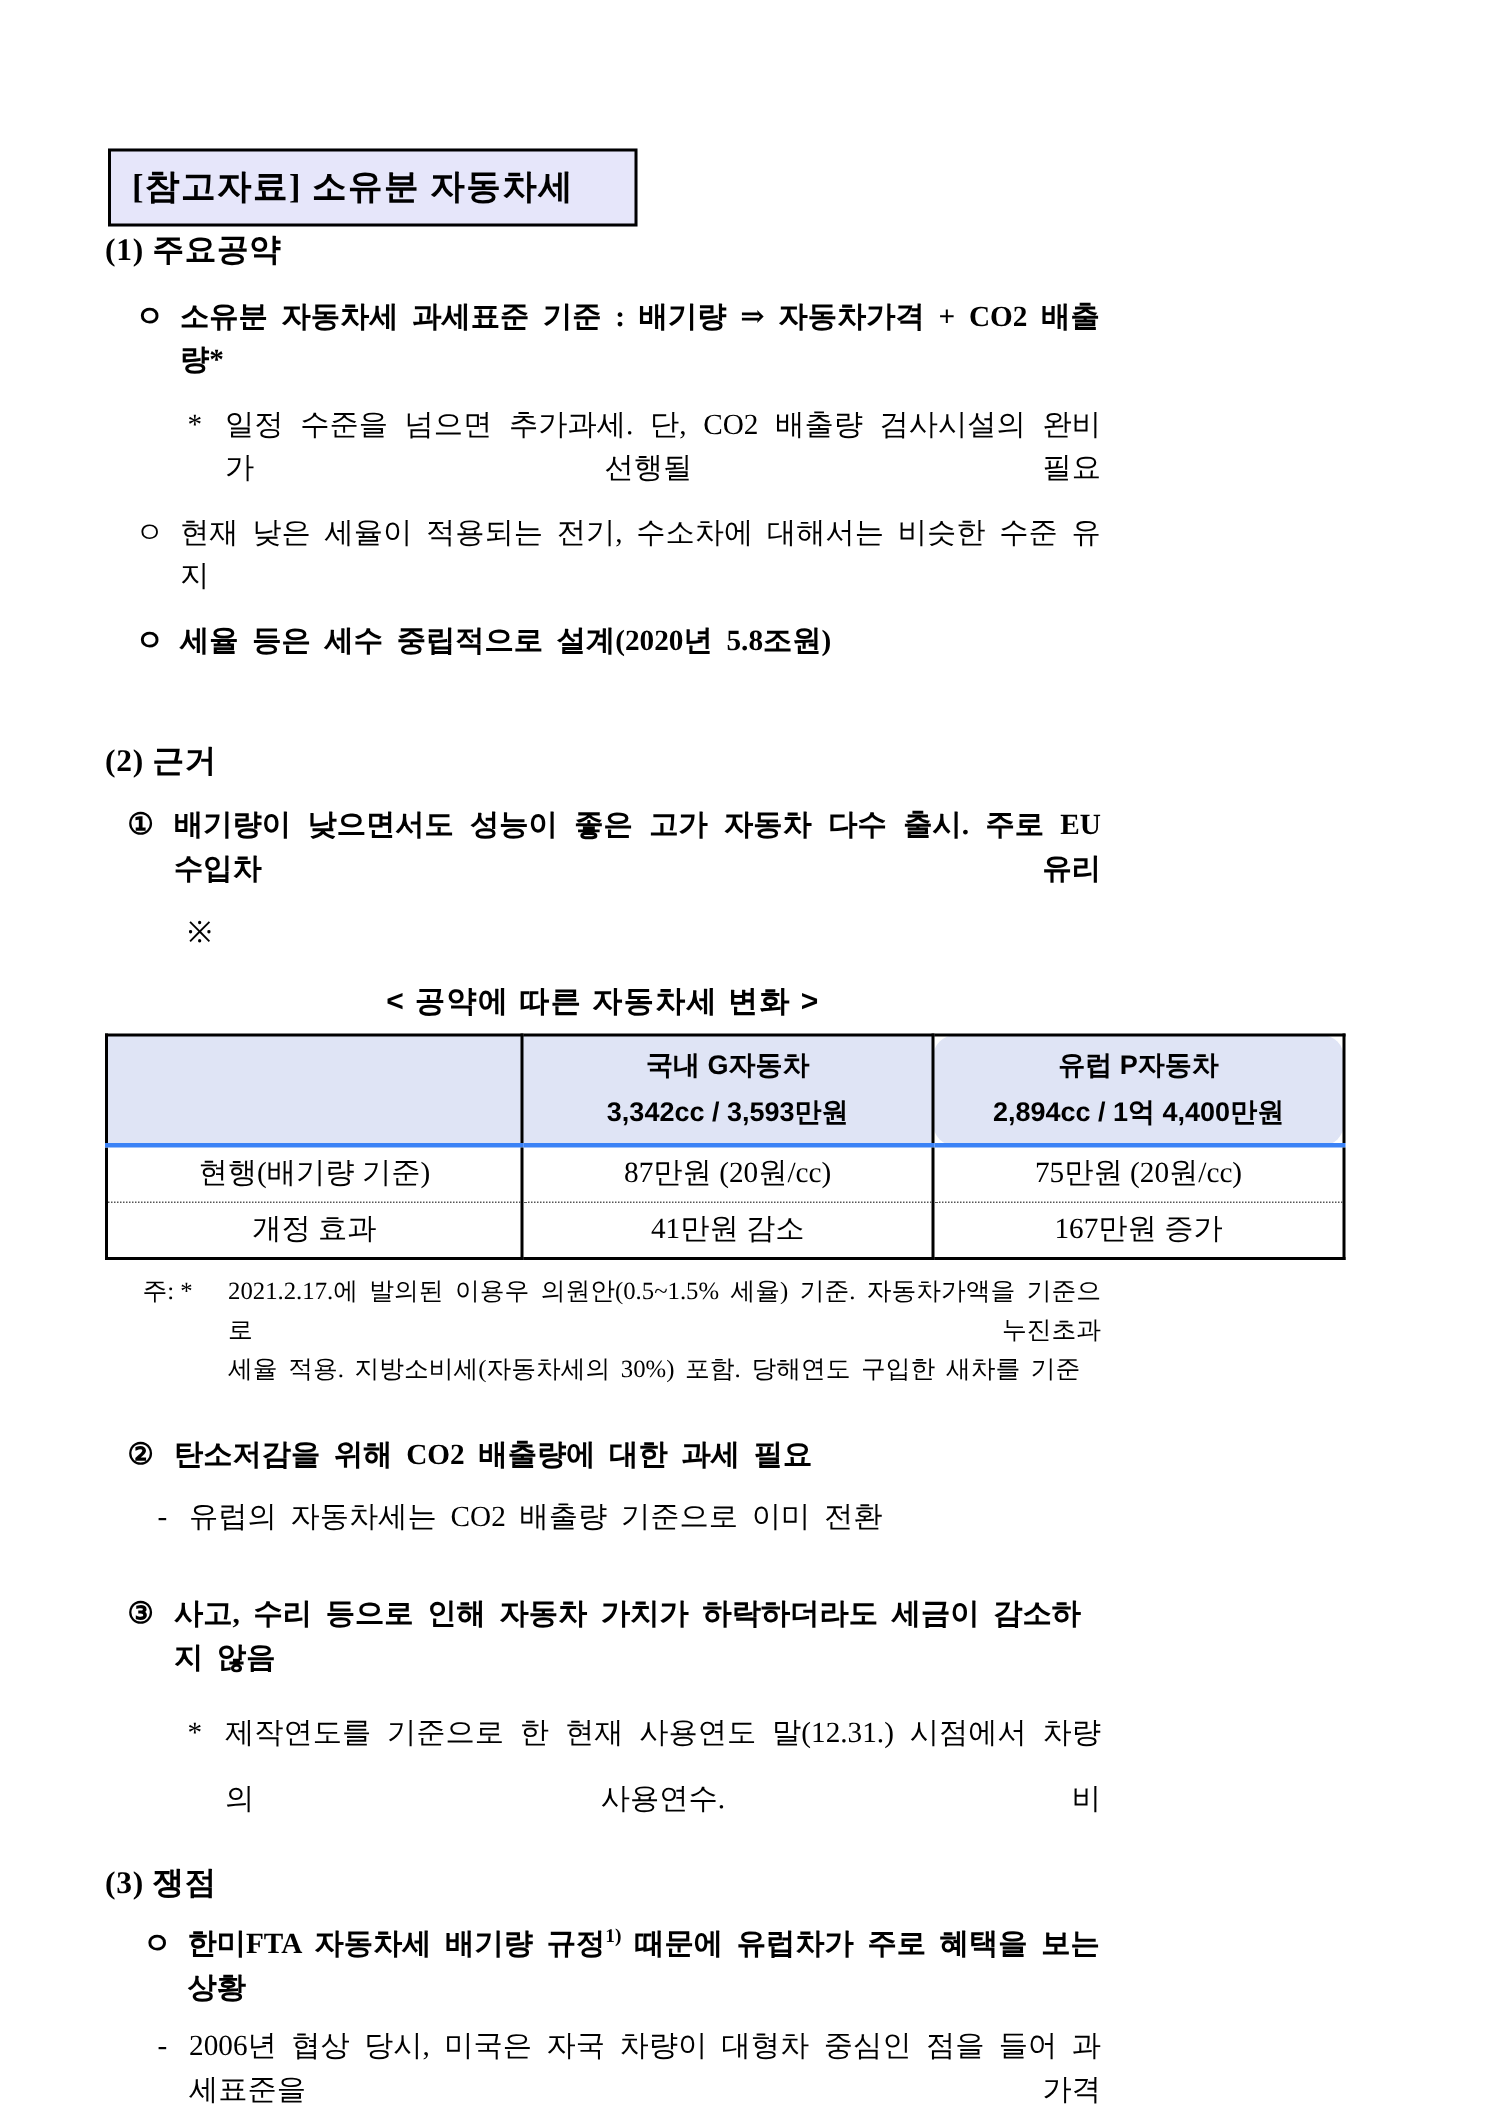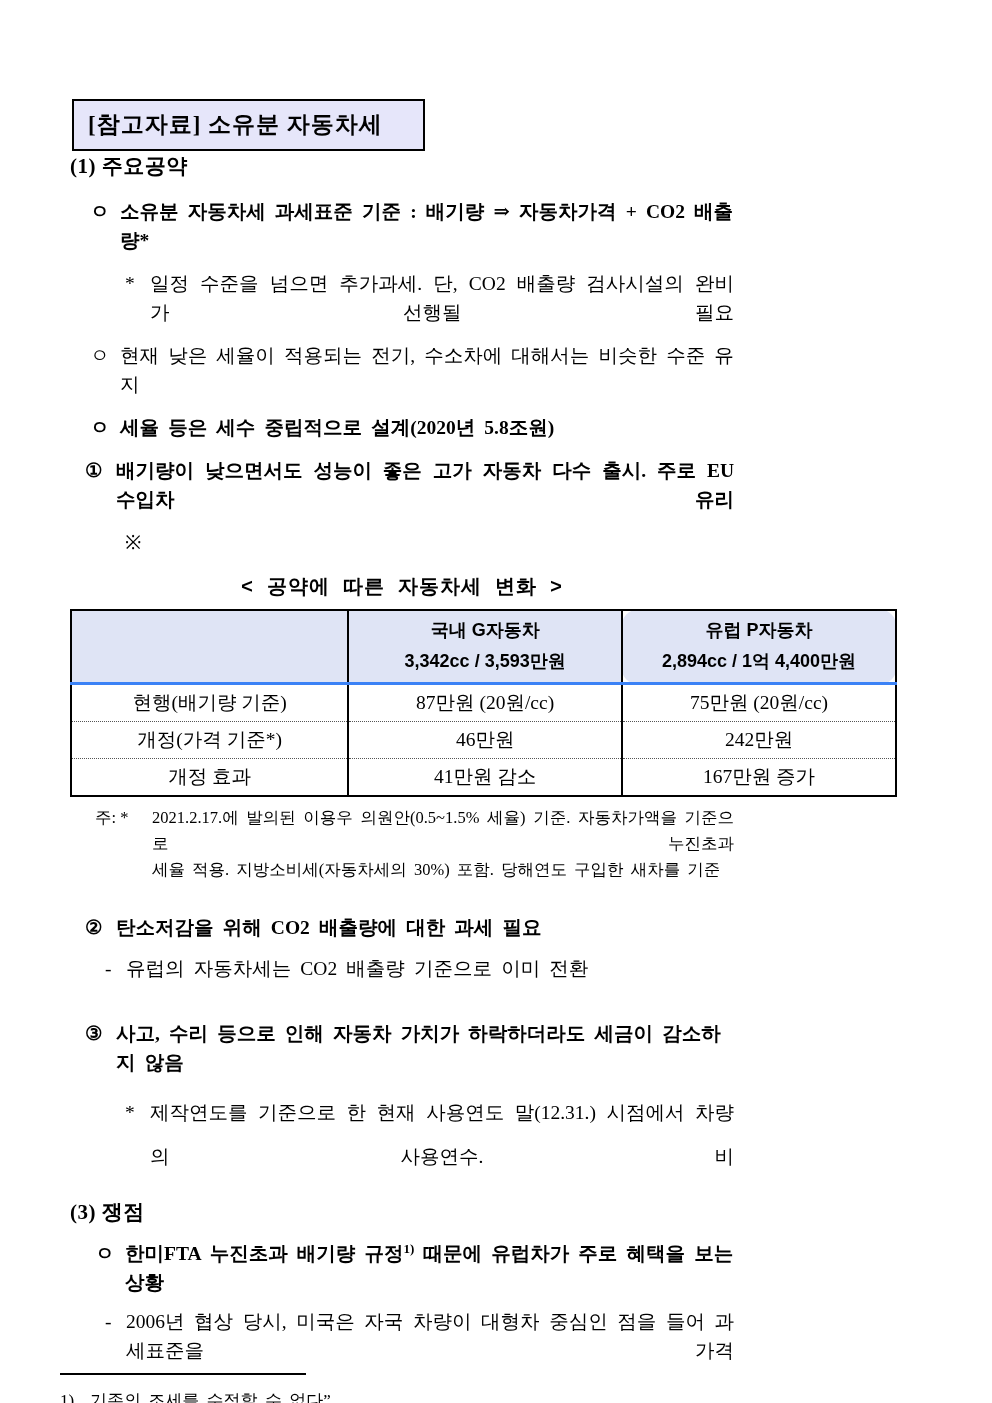--- a/index.html
+++ b/index.html
@@ -52,21 +52,21 @@
   .mt30 { margin-top: 30px; } .mt36 { margin-top: 36px; } .mt10 { margin-top: 10px; }
 
   .wide-lines { line-height: 44px; }
 
   sup.fnref { font-size: 13px; vertical-align: super; line-height: 0; }
 
   
   .table-title {
     margin-top: 16px;
     text-align: center;
-    font-family: Liberation Mono, monospace;
+    font-family: Liberation Sans, sans-serif;
     font-size: 20px;
     font-weight: bold;
     line-height: 30px;
     letter-spacing: 1px;
   }
   table.tax-table {
     margin-top: 6px;
     width: 827px;
     border-collapse: collapse;
     table-layout: fixed;
@@ -154,20 +154,21 @@
   <div class="row ind-o mt14">
     <span class="bullet">ㅇ</span>
     <span class="txt">현재 낮은 세율이 적용되는 전기, 수소차에 대해서는 비슷한 수준 유지</span>
   </div>
   <div class="row ind-o mt14">
     <span class="bullet bold">ㅇ</span>
     <span class="txt bold">세율 등은 세수 중립적으로 설계(2020년 5.8조원)</span>
   </div>
 
   
+  <div class="sec-heading h2">(2) 근거</div>
 
   <div class="row ind-num mt14">
     <span class="bullet bold">①</span>
     <span class="txt bold fill">배기량이 낮으면서도 성능이 좋은 고가 자동차 다수 출시. 주로 EU 수입차 유리</span>
   </div>
   <div class="row ind-ref mt14">
     <span class="bullet">※</span>
   </div>
 
   
@@ -186,25 +187,20 @@
         <div>유럽 P자동차</div>
         <div class="hline2">2,894cc / 1억 4,400만원</div>
       </td>
     </tr>
     <tr class="tbody">
       <td>현행(배기량 기준)</td>
       <td>87만원 (20원/cc)</td>
       <td>75만원 (20원/cc)</td>
     </tr>
     <tr class="tbody dotted">
-      <td>개정(가격 기준*)</td>
-      <td>46만원</td>
-      <td>242만원</td>
-    </tr>
-    <tr class="tbody dotted">
       <td>개정 효과</td>
       <td>41만원 감소</td>
       <td>167만원 증가</td>
     </tr>
   </tbody>
     </table>
 
   
   <div class="table-note">
     <span class="marker">주: *</span>
@@ -232,21 +228,21 @@
     <span class="txt">
       <span class="fill" style="display:block">제작연도를 기준으로 한 현재 사용연도 말(12.31.) 시점에서 차량의 사용연수. 비</span>
     </span>
   </div>
 
   
   <div class="sec-heading h3">(3) 쟁점</div>
 
   <div class="row ind-o3 mt12">
     <span class="bullet bold">ㅇ</span>
-    <span class="txt bold"><span>한미FTA 누진초과 배기량 규정</span><sup class="fnref">1)</sup><span> 때문에 유럽차가 주로 혜택을 보는 상황</span></span>
+    <span class="txt bold"><span>한미FTA 자동차세 배기량 규정</span><sup class="fnref">1)</sup><span> 때문에 유럽차가 주로 혜택을 보는 상황</span></span>
   </div>
   <div class="row ind-dash mt10">
     <span class="bullet">-</span>
     <span class="txt fill">2006년 협상 당시, 미국은 자국 차량이 대형차 중심인 점을 들어 과세표준을 가격</span>
   </div>
 
   
   <div class="footnote-sep"></div>
   <div class="footnote">
     <span class="marker">1)</span>

